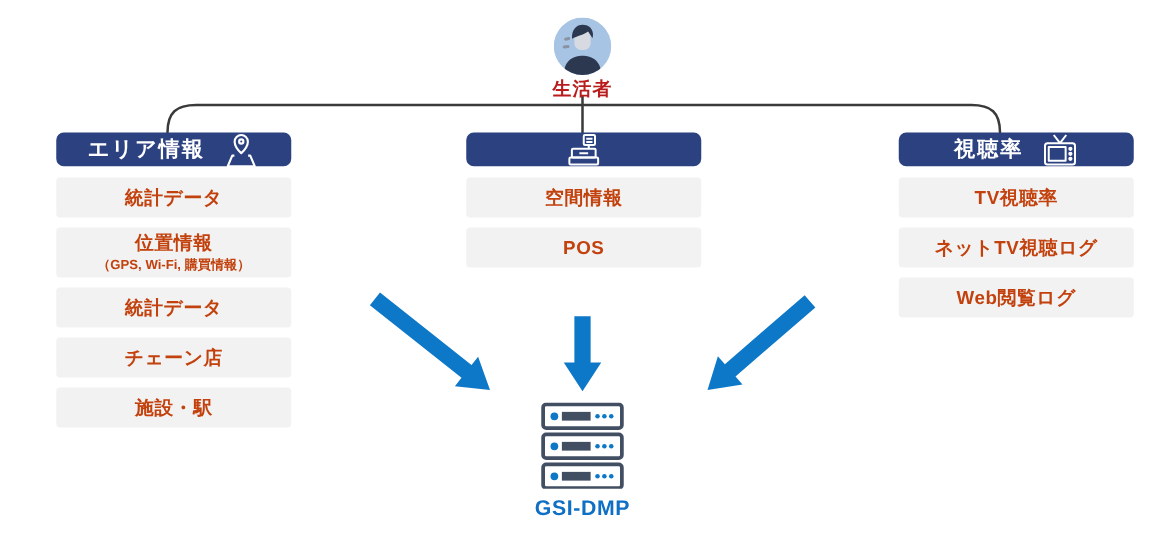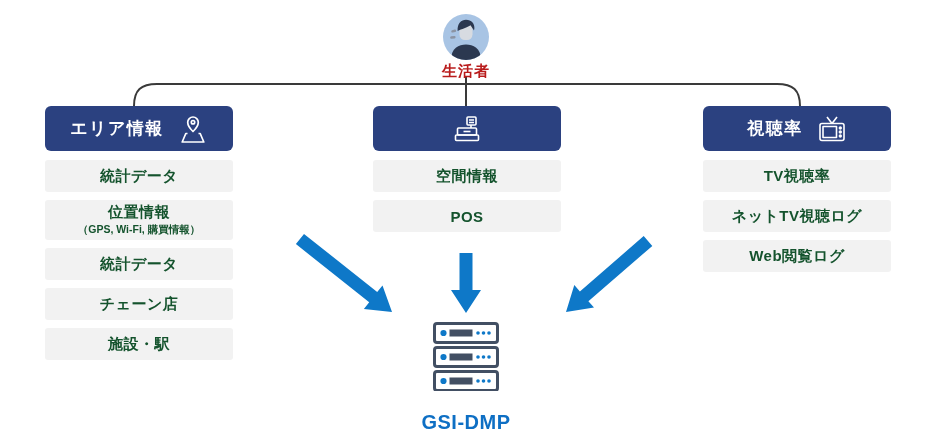--- a/index.html
+++ b/index.html
@@ -17,39 +17,39 @@
 
   
   .avatar-wrap{position:absolute;left:416px;top:14px;width:100px;text-align:center;}
   .avatar-wrap svg{display:block;margin:0 auto;}
   .root-label{margin-top:2px;font-size:15px;font-weight:bold;color:#b91c1c;letter-spacing:1px;}
 
   
   .col{position:absolute;top:106px;width:188px;}
   .col-area{left:45px;}
   .col-purchase{left:373px;}
-  .col-rating{left:703px;}
+  .col-rating{left:719px;}
   .col-header{
-    height:45px;background:#2b4180;border-radius:6px;
+    height:27px;background:#2b4180;border-radius:6px;
     display:flex;align-items:center;justify-content:center;gap:14px;
     color:#ffffff;font-size:17px;font-weight:bold;letter-spacing:1.5px;
   }
   .items{margin-top:9px;display:flex;flex-direction:column;gap:8px;}
   .item{
     background:#f2f2f2;border-radius:3px;min-height:32px;
     display:flex;flex-direction:column;align-items:center;justify-content:center;
-    font-weight:bold;color:#14532d;font-size:15px;letter-spacing:0.5px;
+    font-weight:bold;color:#c2410c;font-size:15px;letter-spacing:0.5px;
   }
   .item .sub{font-size:10.5px;margin-top:1px;letter-spacing:0;}
   .item.tall{padding:3px 0;}
 
   
   .dest-wrap{position:absolute;left:391px;top:322px;width:150px;text-align:center;}
   .dest-wrap svg{display:block;margin:0 auto;}
-  .dest-label{margin-top:20px;font-size:20px;font-weight:bold;color:#0e6fc4;letter-spacing:0.5px;}
+  .dest-label{margin-top:6px;font-size:17px;font-weight:bold;color:#0e6fc4;letter-spacing:0.5px;}
 </style>
 </head>
 <body>
 
 <div class="canvas">
 
   <svg class="overlay" width="940" height="439">
     <path d="M466,77 L466,106 M134,106 C134,90 141,84 157,84 L777,84 C793,84 800,90 800,106" fill="none" stroke="#3a3a3a" stroke-width="2" stroke-linecap="round"></path>
     <polygon points="295.9,244.1 369.2,302.2 363.9,308.9 392,312 382.5,285.4 377.2,292.0 304.0,233.9" fill="#0e78c8"></polygon>
     <polygon points="459.5,253 459.5,290 451,290 466,313 481,290 472.5,290 472.5,253" fill="#0e78c8"></polygon>

